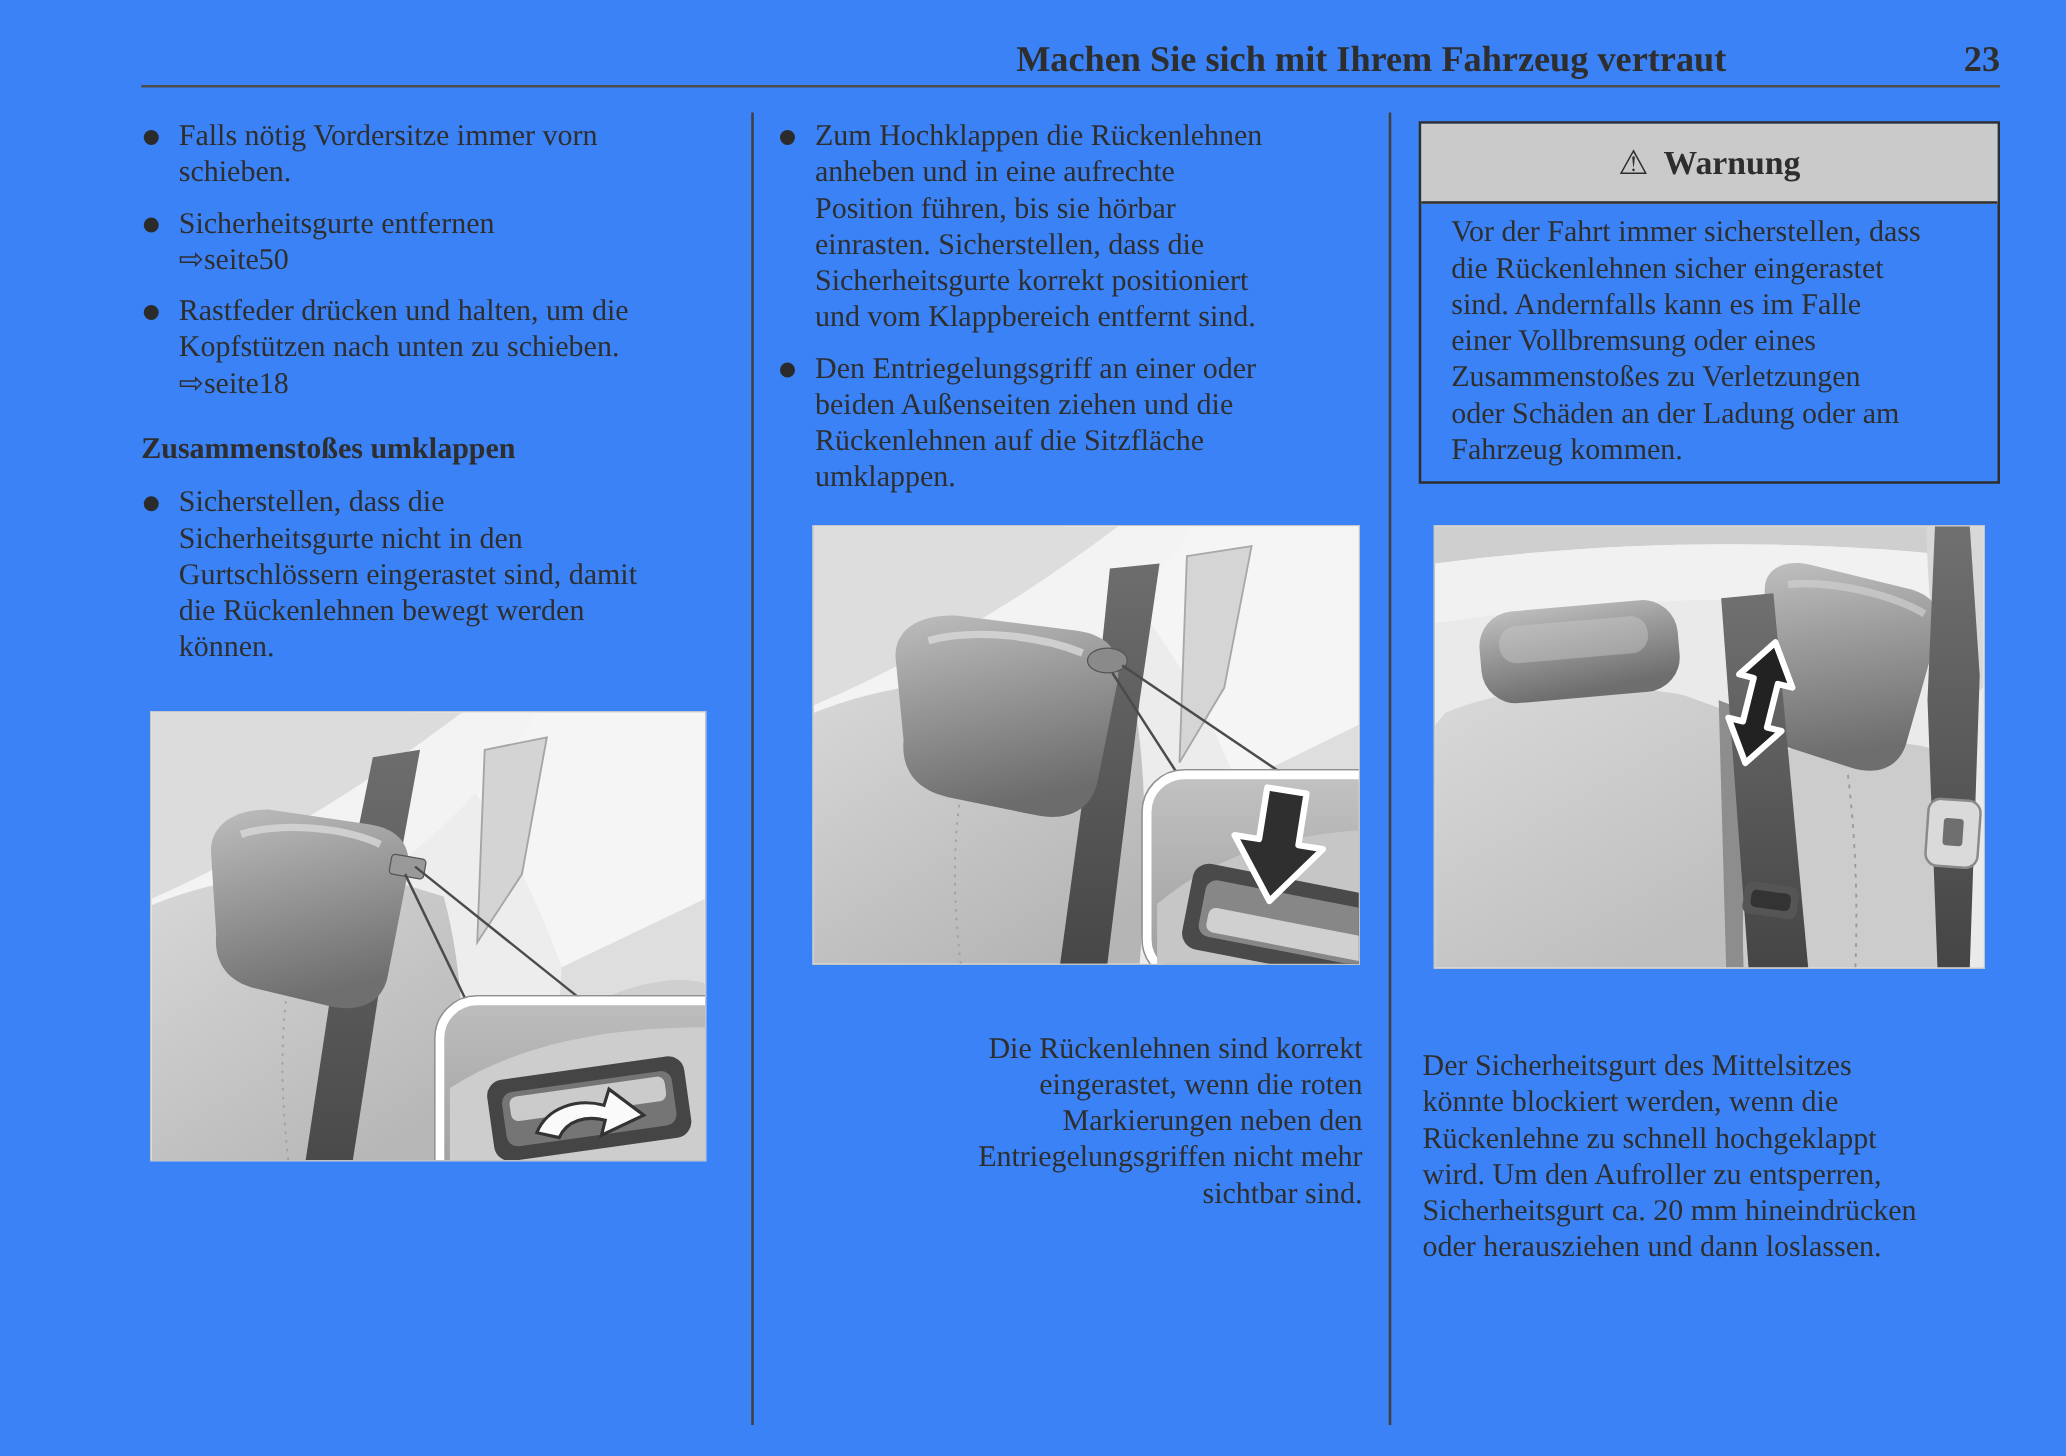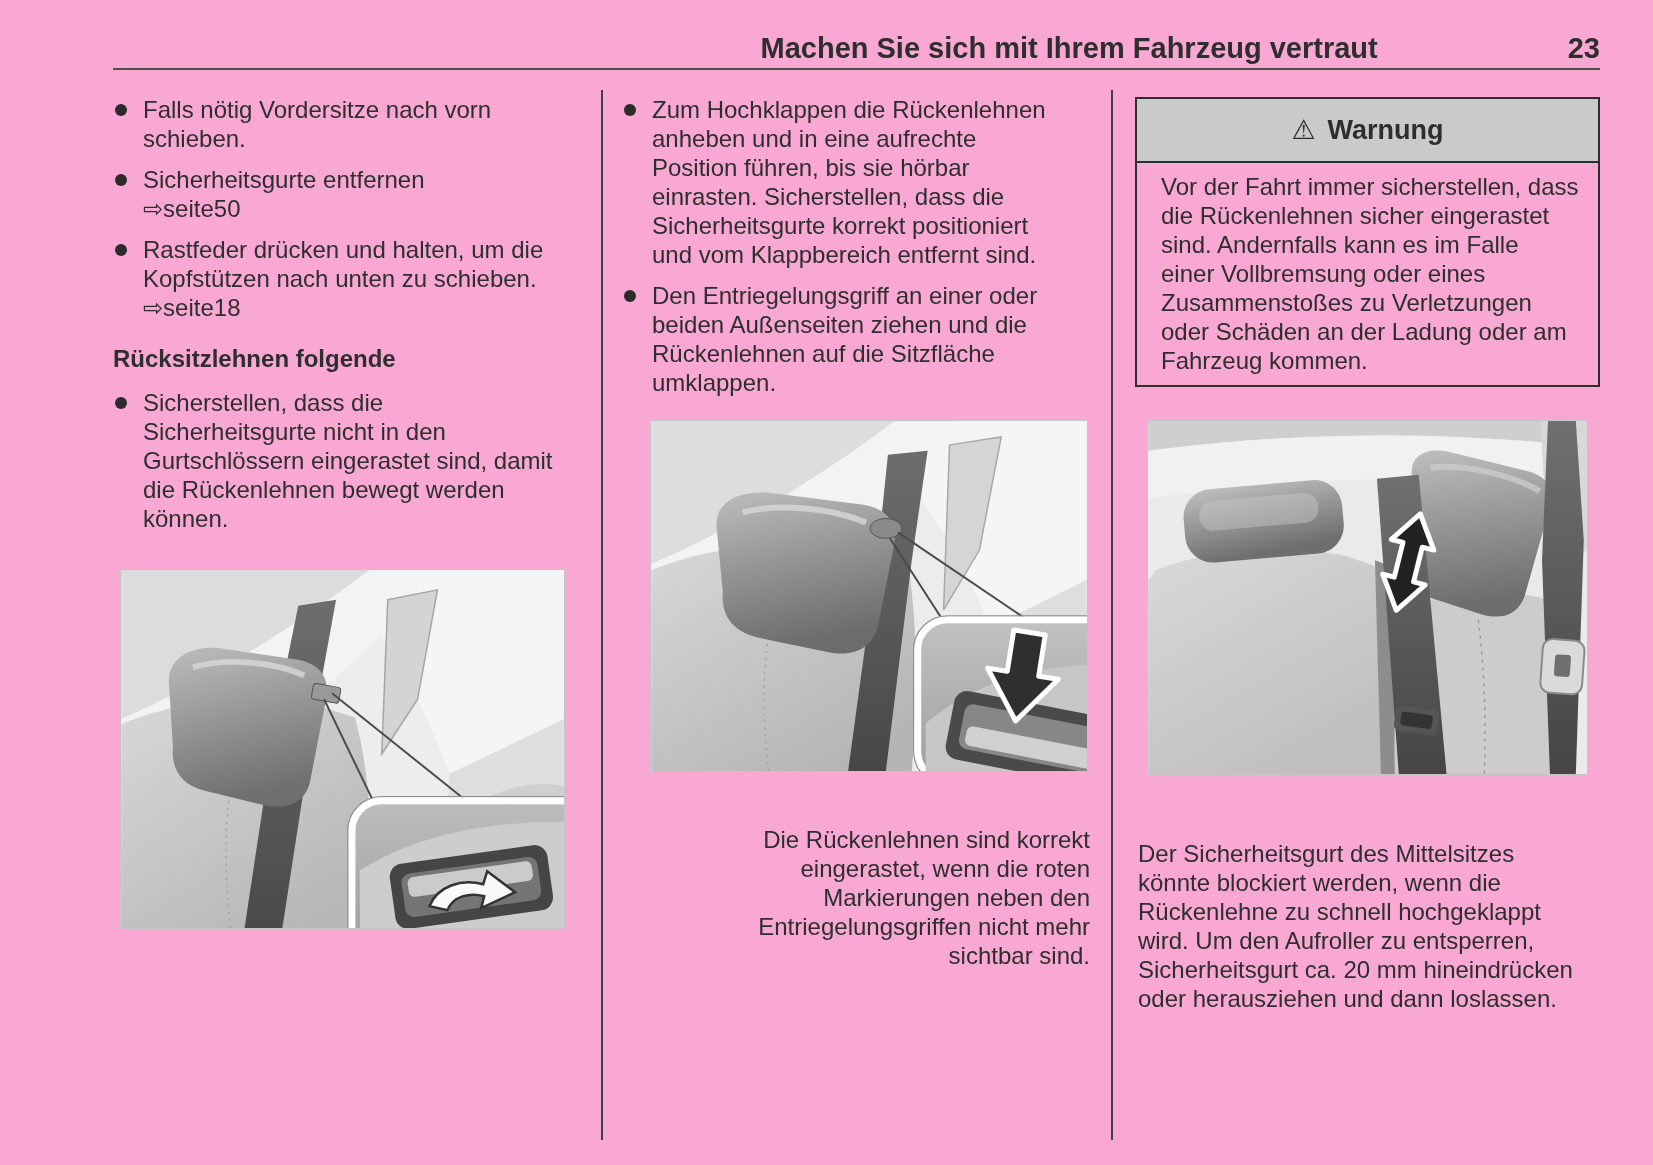--- a/index.html
+++ b/index.html
@@ -1,20 +1,20 @@
 <!DOCTYPE html>
 <html lang="de"><head>
 <meta charset="utf-8">
 <style>
   html,body{margin:0;padding:0;background:#ffffff;}
   .page{
     position:relative;
     width:1653px;height:1165px;
-    background:#f9a8d4;
-    font-family:Liberation Sans, sans-serif;
+    background:#3b82f6;
+    font-family:Liberation Serif, serif;
     color:#2e2e2e;
     overflow:hidden;
   }
   
   .page-header{
     position:absolute;left:113px;top:26px;width:1487px;height:44px;
     display:flex;align-items:flex-end;
     border-bottom:2px solid #4d4d4d;
     padding-bottom:3px;box-sizing:border-box;
   }
@@ -70,36 +70,36 @@
     <span class="page-number">23</span>
   </header>
 
   <div class="vdiv vdiv1"></div>
   <div class="vdiv vdiv2"></div>
 
   <section class="col col1">
 
     <div class="bullet">
       <span class="dot"></span>
-      <div class="lines">Falls nötig Vordersitze nach vorn
+      <div class="lines">Falls nötig Vordersitze immer vorn
 schieben.</div>
     </div>
     <div class="bullet">
       <span class="dot"></span>
       <div class="lines">Sicherheitsgurte entfernen
 ⇨seite50</div>
     </div>
     <div class="bullet">
       <span class="dot"></span>
       <div class="lines">Rastfeder drücken und halten, um die
 Kopfstützen nach unten zu schieben.
 ⇨seite18</div>
     </div>
 
-    <h2 class="sec-heading">Rücksitzlehnen folgende</h2>
+    <h2 class="sec-heading">Zusammenstoßes umklappen</h2>
 
     <div class="bullet">
       <span class="dot"></span>
       <div class="lines">Sicherstellen, dass die
 Sicherheitsgurte nicht in den
 Gurtschlössern eingerastet sind, damit
 die Rückenlehnen bewegt werden
 können.</div>
     </div>
 

